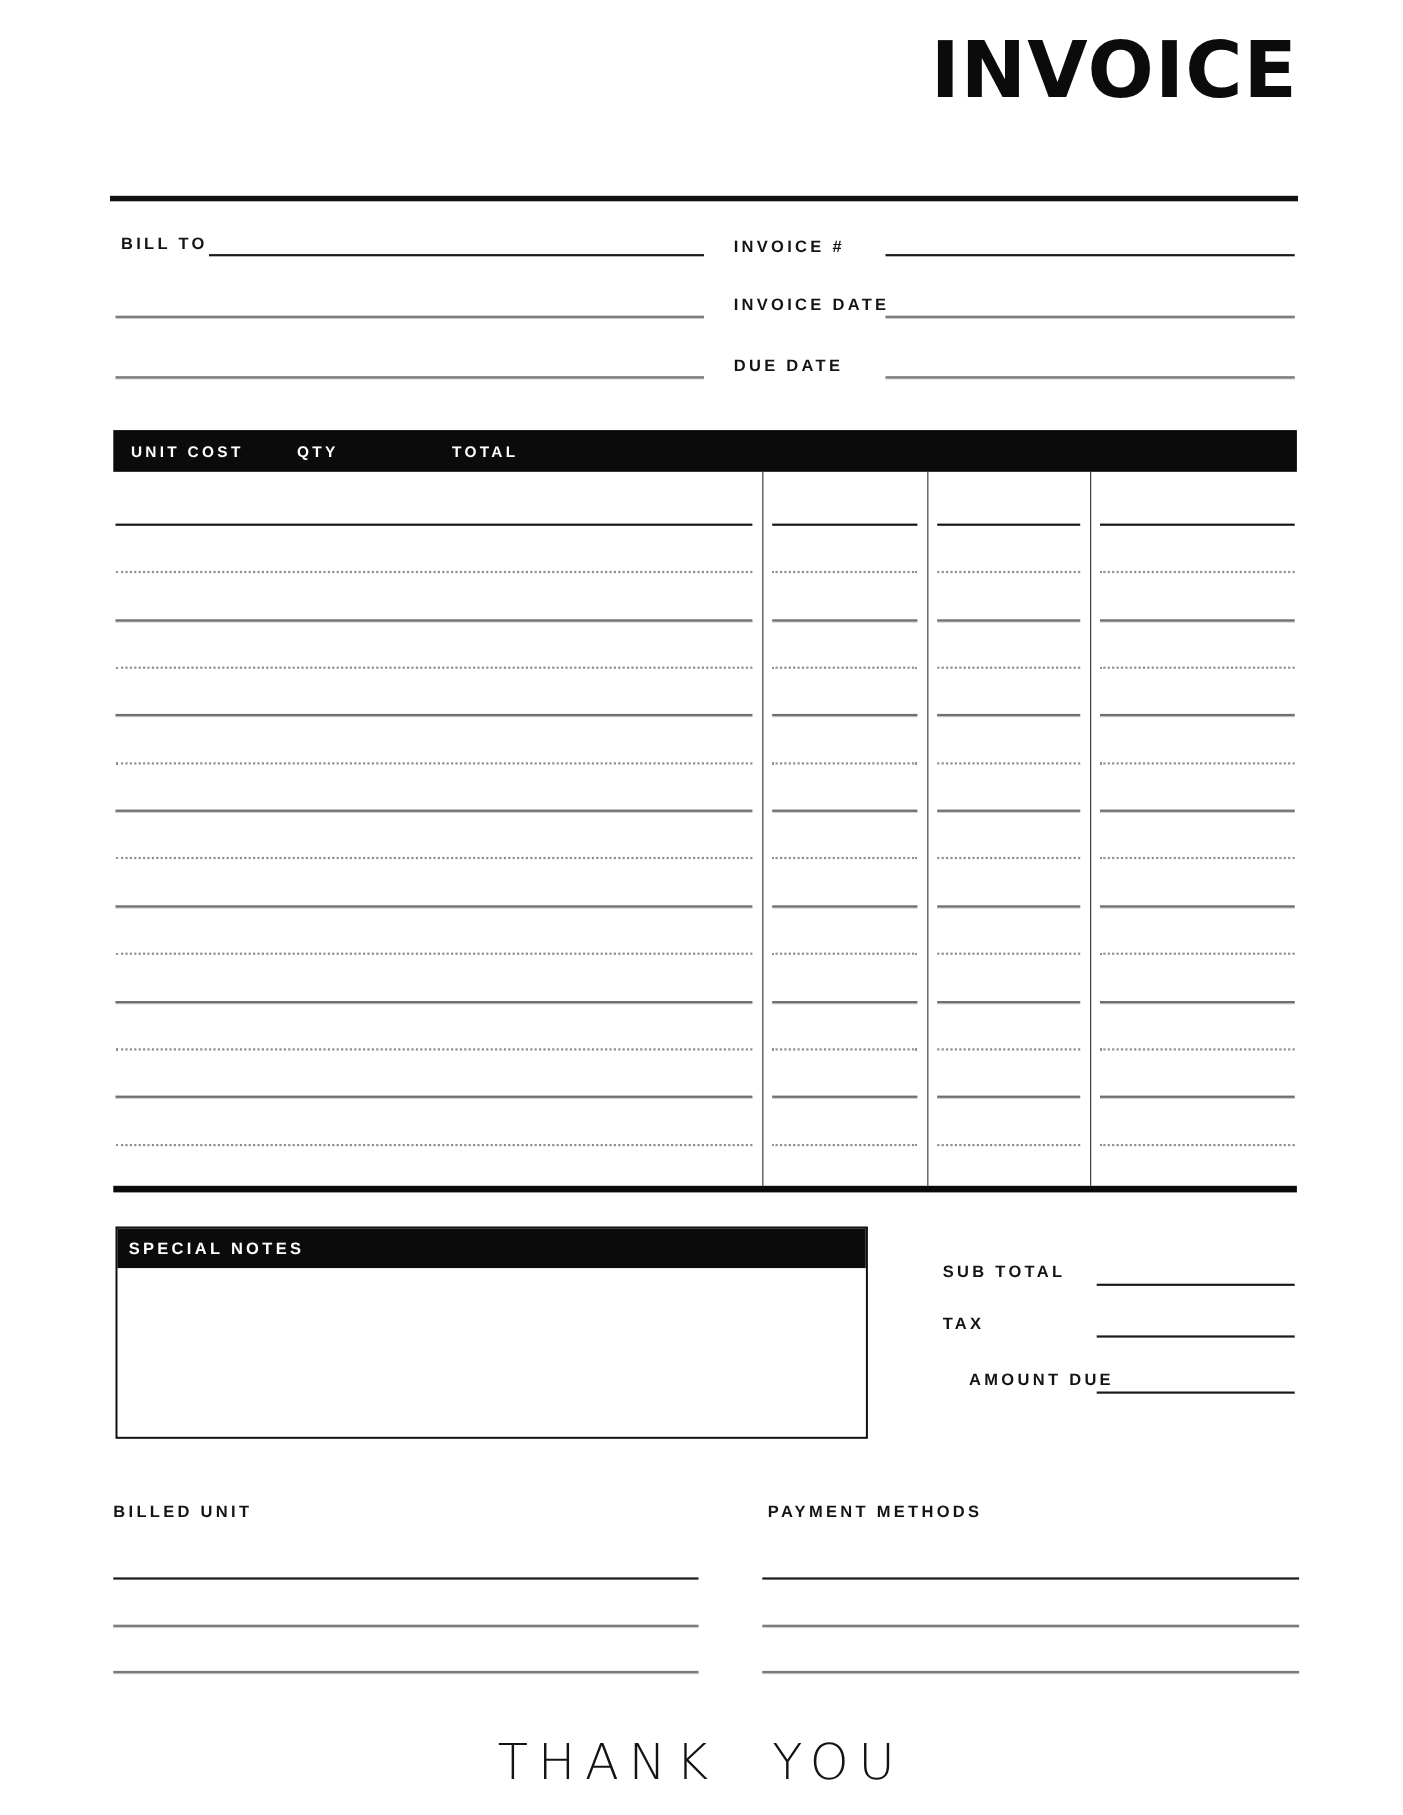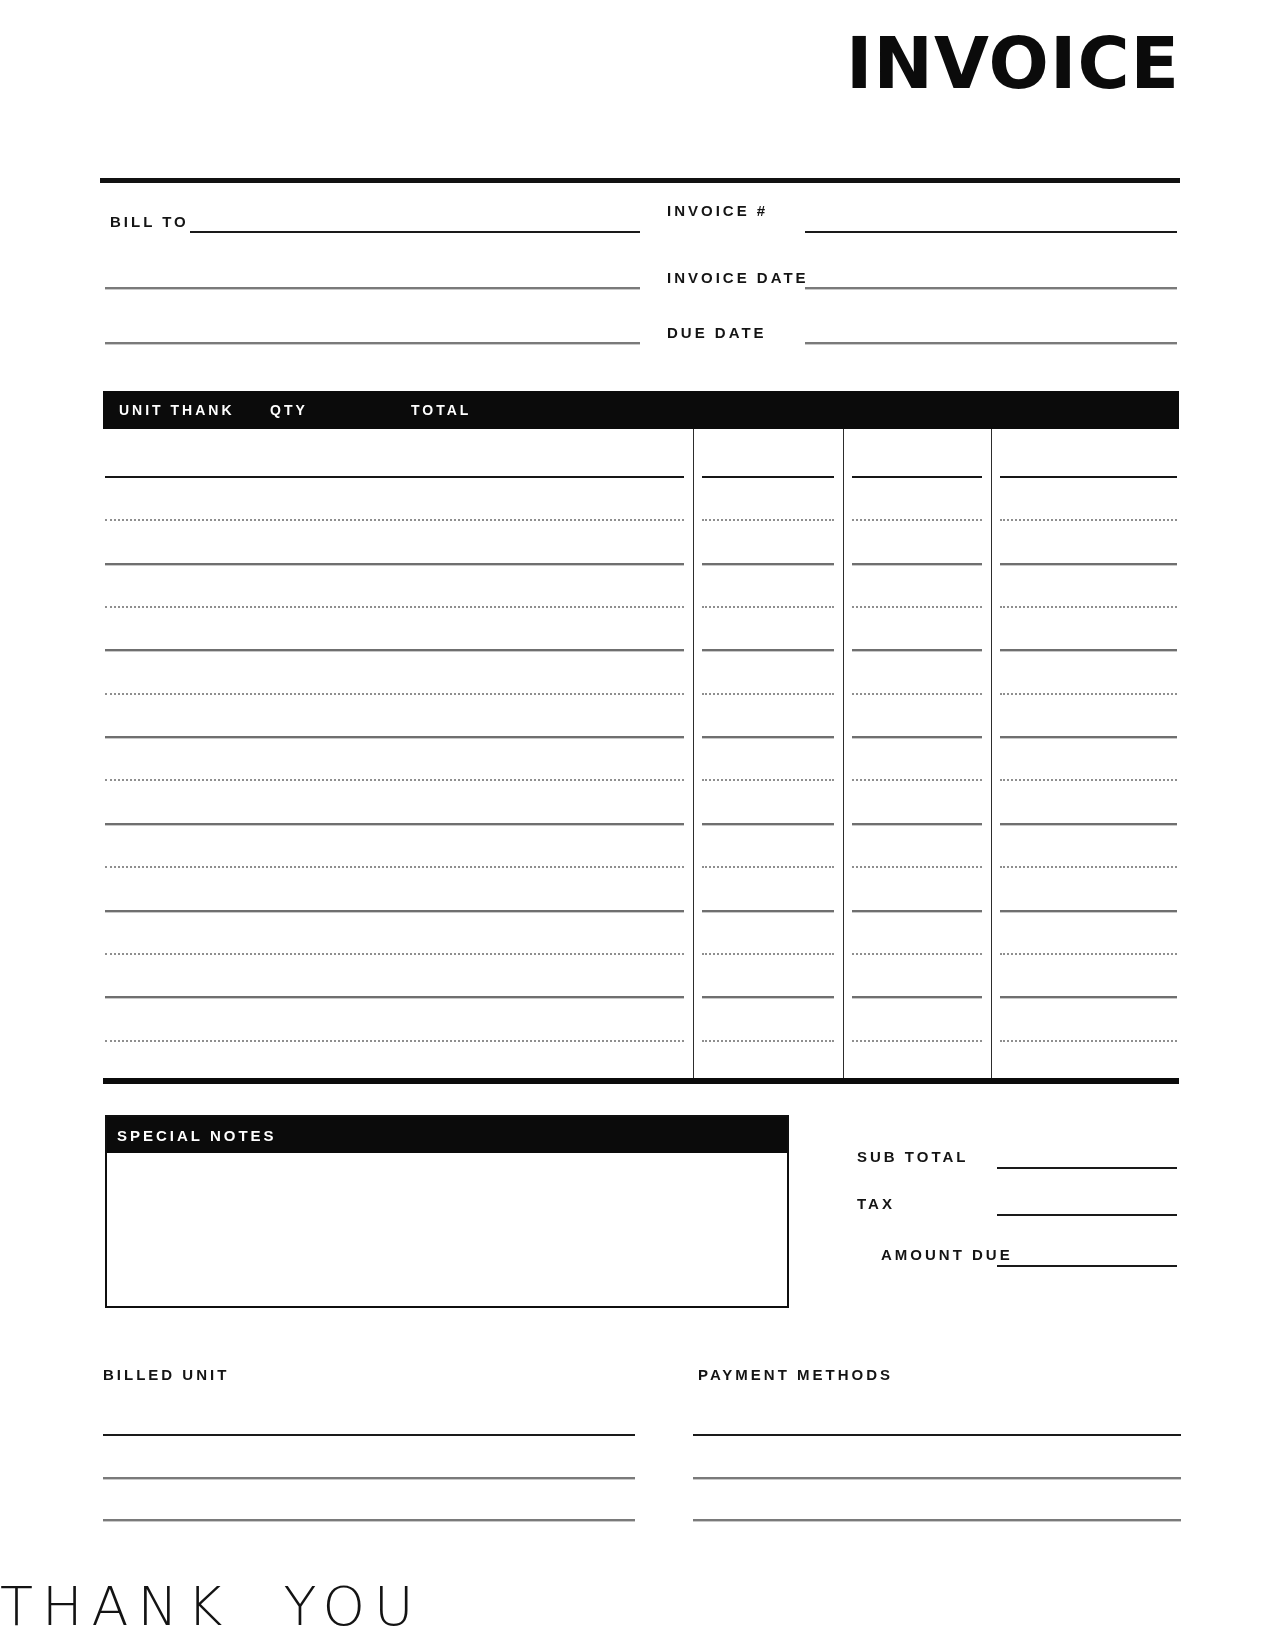--- a/index.html
+++ b/index.html
@@ -38,45 +38,45 @@
   .line-row.solid.first .wline{background:#161616;box-shadow:none;}
   .line-row.dashed .wline{height:0;background:none;border-top:2px dotted #8f8f8f;}
 
   
   .notes{position:absolute;left:105px;top:1115px;width:684px;height:193px;
       border:2px solid #0f0f0f;box-sizing:border-box;background:#fff;}
   .notes-header{height:36px;background:#0b0b0b;color:#fff;display:flex;align-items:center;
       padding-left:10px;font-size:15px;font-weight:700;letter-spacing:3px;text-align:right;}
   .notes-body{position:absolute;top:36px;left:0;right:0;bottom:0;background:#fff;}
 
-  .thankyou{position:absolute;left:0;width:100%;top:1575px;text-align:left;
-      font-family:"DejaVu Sans",sans-serif;font-weight:200;font-size:54px;
+  .thankyou{position:absolute;left:0;width:100%;top:1575px;text-align:center;
+      font-family:"DejaVu Sans",sans-serif;font-weight:200;font-size:45px;
       letter-spacing:9px;word-spacing:26px;color:#131313;}
 </style>
 </head>
 <body>
 
 <div class="page-title">INVOICE</div>
 <div class="title-rule"></div>
 
 <div class="label" style="left:110px;top:213px;">BILL TO</div>
 <div class="hline" style="left:190px;top:231px;width:450px;"></div>
 <div class="hline gray" style="left:105px;top:287px;width:535px;"></div>
 <div class="hline gray" style="left:105px;top:342px;width:535px;"></div>
 
-<div class="label" style="left:667px;top:202px;">INVOICE #</div>
+<div class="label" style="left:667px;top:216px;">INVOICE #</div>
 <div class="hline" style="left:805px;top:231px;width:372px;"></div>
 <div class="label" style="left:667px;top:269px;">INVOICE DATE</div>
 <div class="hline gray" style="left:805px;top:287px;width:372px;"></div>
 <div class="label" style="left:667px;top:324px;">DUE DATE</div>
 <div class="hline gray" style="left:805px;top:342px;width:372px;"></div>
 
 <div class="items">
   <div class="items-header">
-    <div class="hc1">UNIT THANK</div>
+    <div class="hc1">UNIT COST</div>
     <div class="hc2">QTY</div>
     <div class="hc3">TOTAL</div>
   </div>
   <div class="items-body">
     <div class="vline" style="left:590px;"></div>
     <div class="vline" style="left:740px;"></div>
     <div class="vline" style="left:888px;"></div>
 
   <div class="line-row solid first" style="top: 47px;">
         <div class="cell c0">

